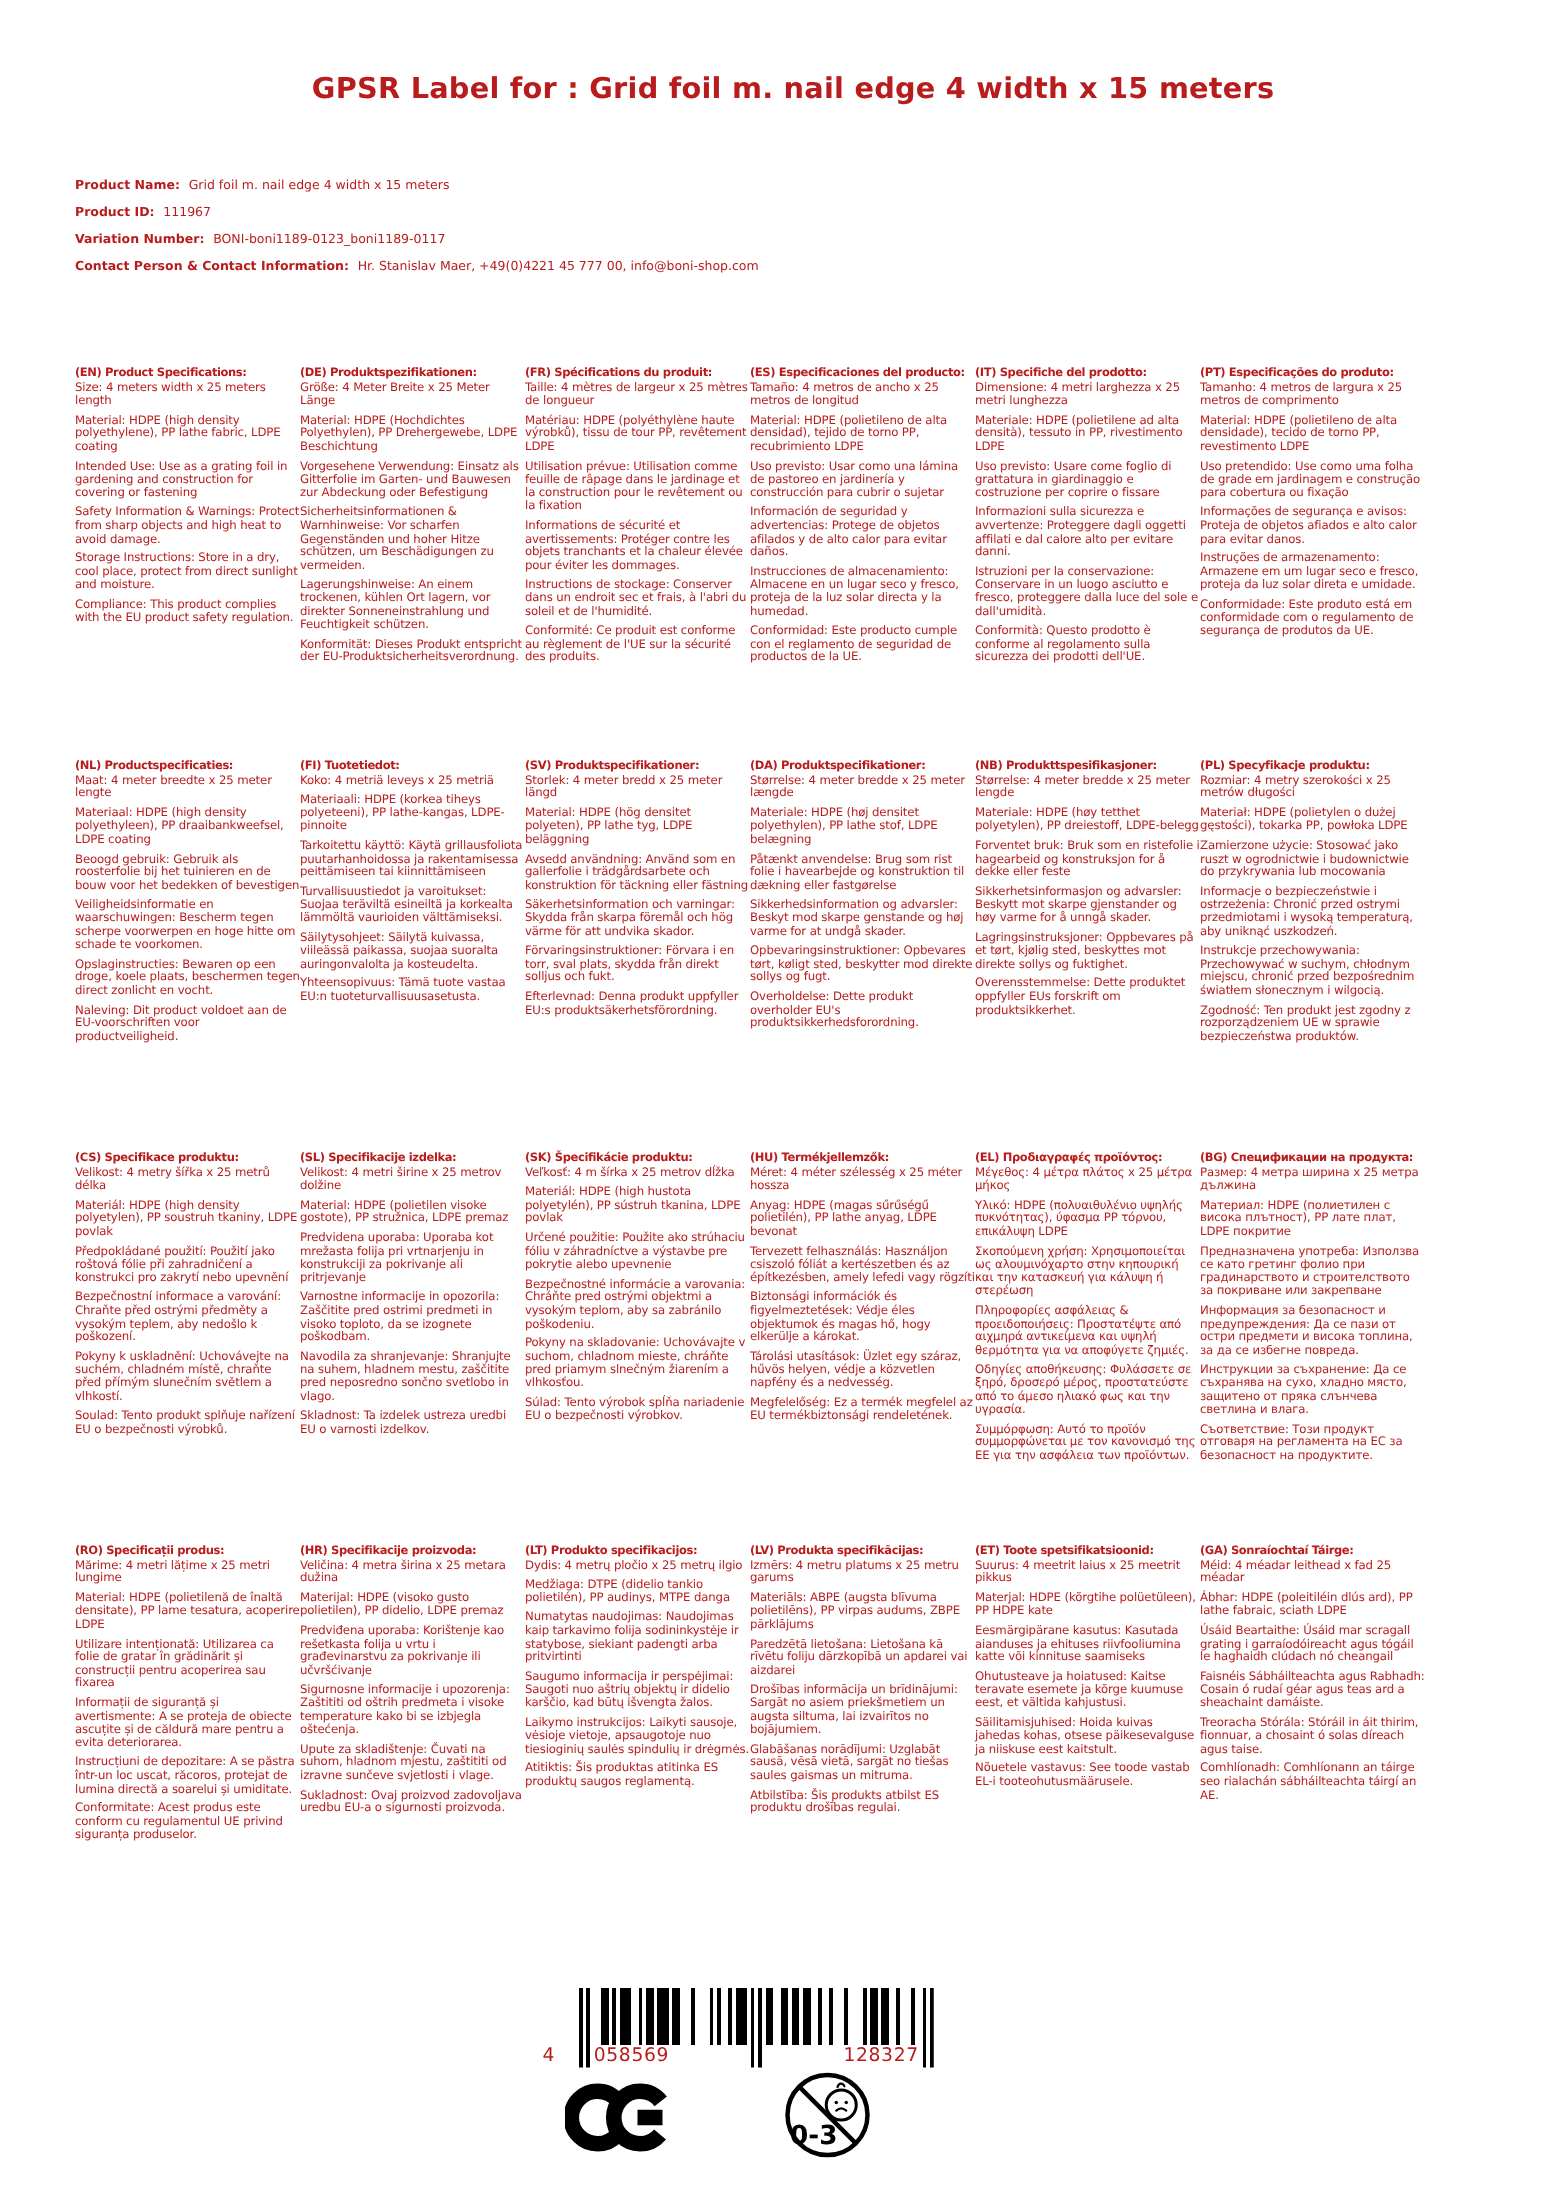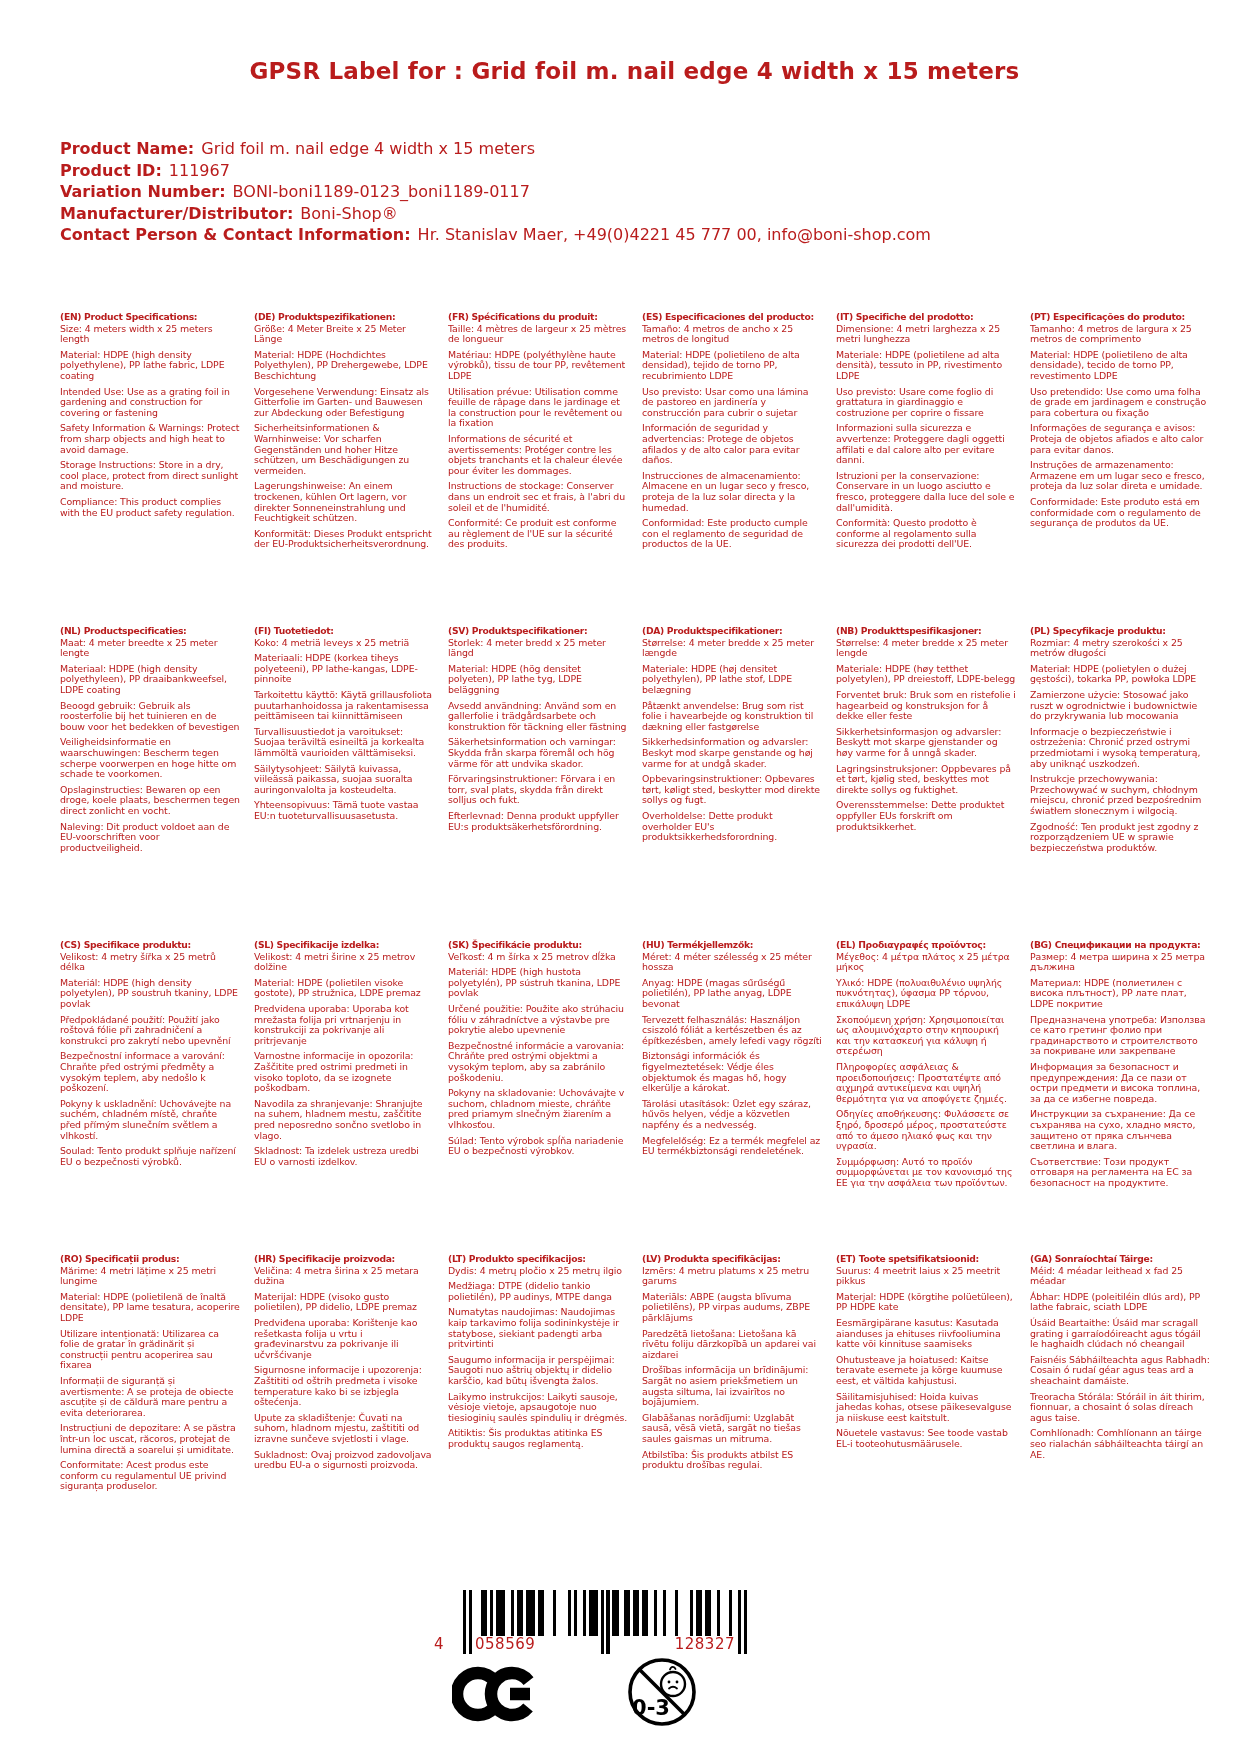--- a/index.html
+++ b/index.html
@@ -1,25 +1,25 @@
 <!DOCTYPE html>
 <html><head>
 <meta charset="utf-8">
 <style>
   html,body{margin:0;padding:0;background:#fff;}
   .page{position:relative;width:1241px;height:1754px;background:#fff;color:#b91c1c;
         font-family:"DejaVu Sans",sans-serif;overflow:hidden;padding-left:28px;}
   .doc-title{position:absolute;top:58px;left:0;width:100%;text-align:center;
              font-size:23px;font-weight:bold;margin:0;letter-spacing:0.2px;}
-  .product-info{position:absolute;left:60px;top:138px;font-size:16px;line-height:21.5px;}
+  .product-info{position:absolute;left:60px;top:138px;font-size:10px;line-height:21.5px;}
   .info-row{white-space:nowrap;}
   .info-label{font-weight:bold;}
   .info-value{margin-left:7px;}
-  .spec-grid{position:absolute;left:60px;top:312px;width:1150px;display:grid;
-             grid-template-columns:repeat(6,180px);column-gap:14px;grid-auto-rows:314px;}
+  .spec-grid{position:absolute;left:60px;top:294px;width:1150px;display:grid;
+             grid-template-columns:repeat(6,180px);grid-auto-rows:314px;}
   .spec-cell{font-size:9.4px;line-height:10.6px;letter-spacing:-0.1px;}
   .spec-title{font-weight:bold;font-size:9.2px;letter-spacing:-0.3px;white-space:nowrap;
               margin:0 0 1px 0;}
   .spec-par{margin:0 0 5px 0;overflow-wrap:break-word;}
   .barcode-bars{position:absolute;left:463px;top:1590px;width:284px;height:64px;}
   .barcode-bars rect{fill:#000;}
   .bc-digit{position:absolute;top:1635px;font-size:15px;letter-spacing:0.5px;}
   .bc-prefix{left:434px;}
   .bc-g1{left:475px;width:120px;text-align:left;}
   .bc-g2{left:615px;width:120px;text-align:right;}
@@ -30,21 +30,20 @@
 <body>
 
 <div class="page">
 
   <h1 class="doc-title">GPSR Label for : Grid foil m. nail edge 4 width x 15 meters</h1>
 
   <div class="product-info">
       <div class="info-row"><span class="info-label">Product Name:</span><span class="info-value">Grid foil m. nail edge 4 width x 15 meters</span></div>
       <div class="info-row"><span class="info-label">Product ID:</span><span class="info-value">111967</span></div>
       <div class="info-row"><span class="info-label">Variation Number:</span><span class="info-value">BONI-boni1189-0123_boni1189-0117</span></div>
-      <div class="info-row"><span class="info-label">Manufacturer/Distributor:</span><span class="info-value">Boni-Shop®</span></div>
       <div class="info-row"><span class="info-label">Contact Person &amp; Contact Information:</span><span class="info-value">Hr. Stanislav Maer, +49(0)4221 45 777 00, info@boni-shop.com</span></div>
     </div>
 
   <div class="spec-grid">
       <div class="spec-cell">
         <div class="spec-title">(EN) Product Specifications:</div>
         <div class="spec-par">Size: 4 meters width x 25 meters length</div>
         <div class="spec-par">Material: HDPE (high density polyethylene), PP lathe fabric, LDPE coating</div>
         <div class="spec-par">Intended Use: Use as a grating foil in gardening and construction for covering or fastening</div>
         <div class="spec-par">Safety Information &amp; Warnings: Protect from sharp objects and high heat to avoid damage.</div>

